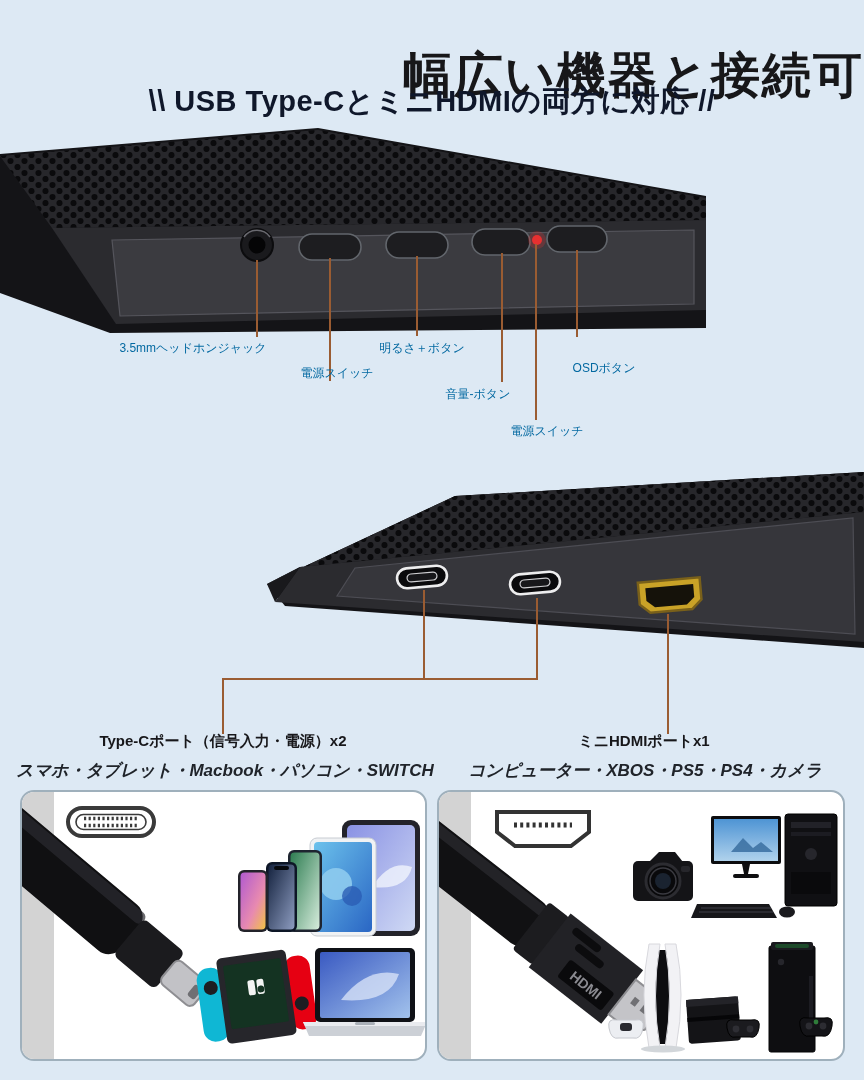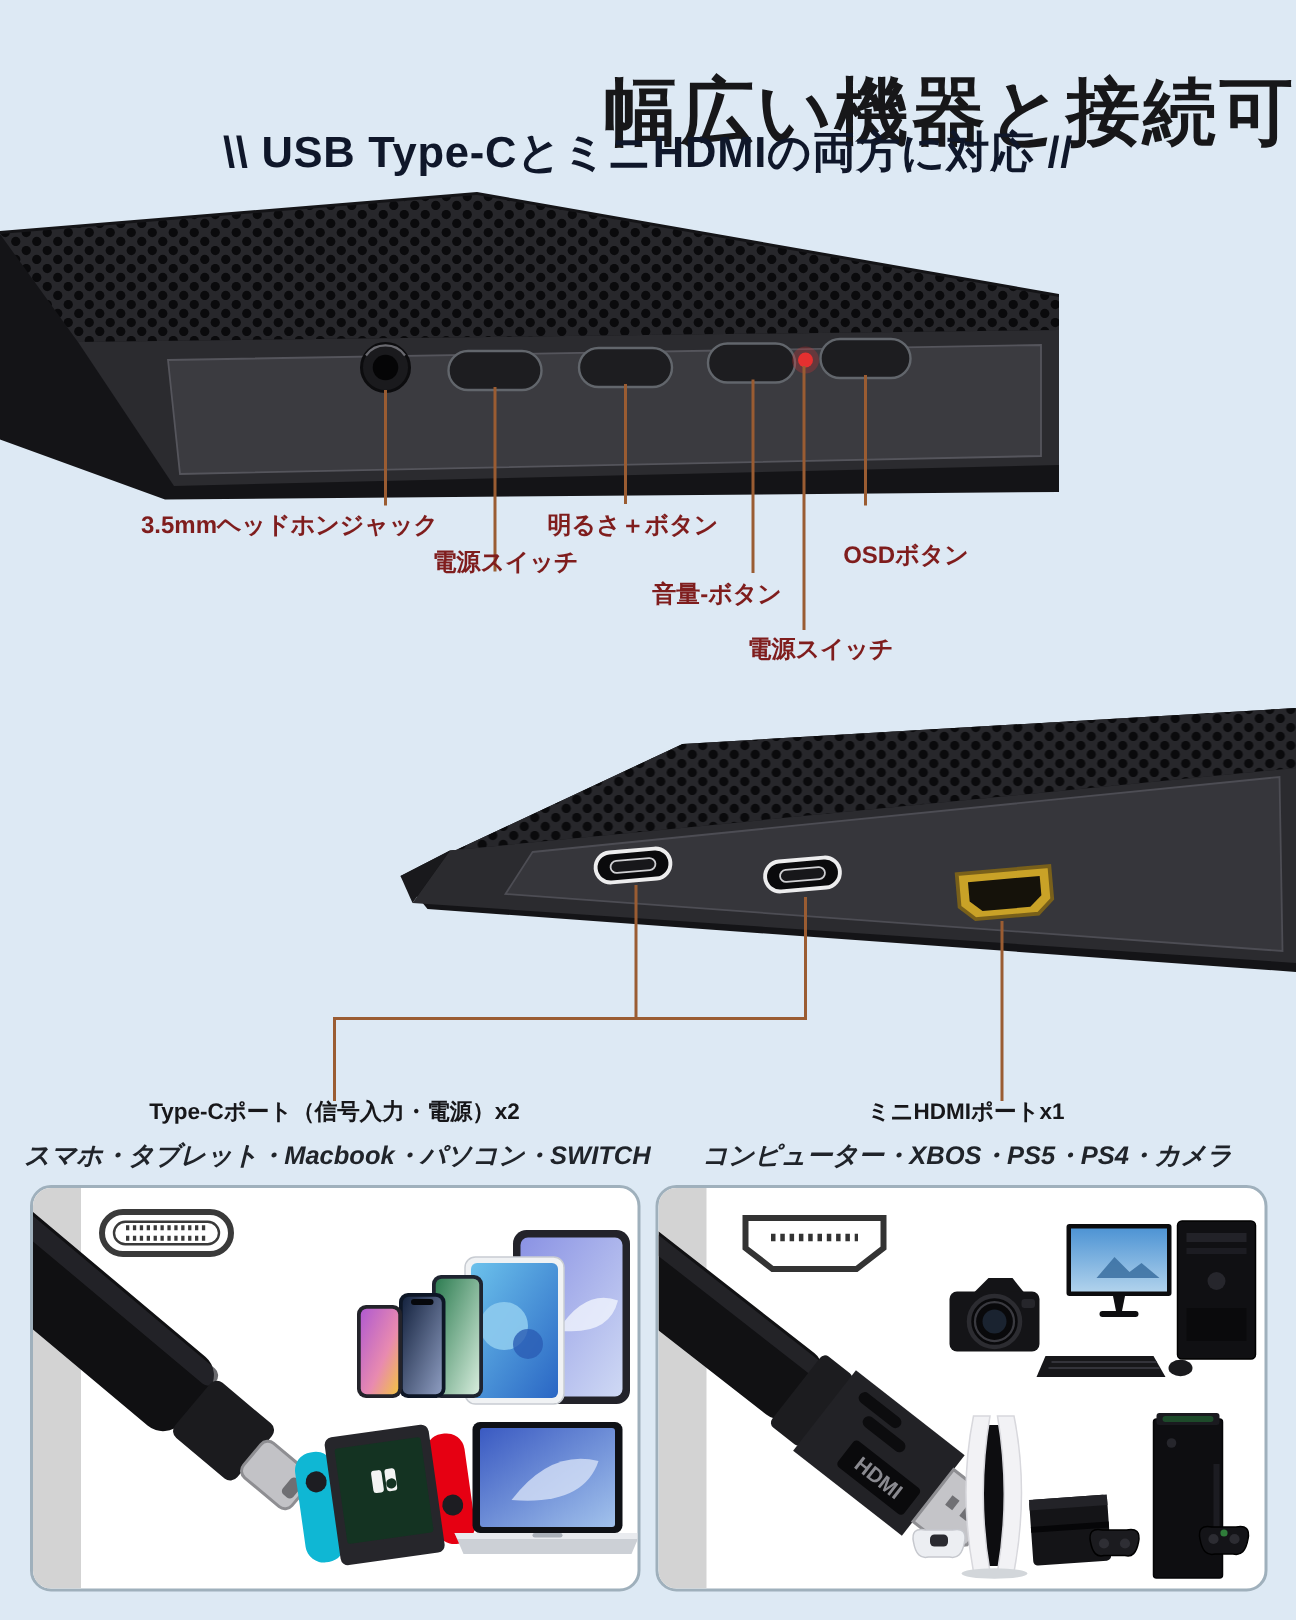--- a/index.html
+++ b/index.html
@@ -4,21 +4,21 @@
 <style>
   html,body{margin:0;padding:0;background:#dde9f4;}
   .stage{position:relative;width:864px;height:1080px;background:#dde9f4;overflow:hidden;
          font-family:"Liberation Sans","DejaVu Sans",sans-serif;color:#1c1c1e;}
   .title{position:absolute;top:14px;left:0;width:864px;text-align:right;
          font-size:49px;font-weight:900;letter-spacing:2px;color:#171719;line-height:1.15;}
   .subtitle{position:absolute;top:82px;left:0;width:864px;text-align:center;
          font-size:29px;font-weight:700;color:#0f172a;letter-spacing:.5px;}
   .abs{position:absolute;}
   .callout-label{position:absolute;transform:translateX(-50%);white-space:nowrap;
-         font-size:16px;font-weight:700;color:#7f1d1d;}
+         font-size:12px;font-weight:400;color:#0369a1;}
   .port-title{position:absolute;transform:translateX(-50%);white-space:nowrap;
          font-size:15px;font-weight:800;color:#17171a;}
   .port-devices{position:absolute;transform:translateX(-50%);white-space:nowrap;
          font-size:17px;font-weight:600;color:#20242a;font-style:italic;}
   .card{position:absolute;top:790px;height:271px;background:#ffffff;
         border:2px solid #9fb0bc;border-radius:14px;overflow:hidden;box-sizing:border-box;}
   .card svg{display:block;}
   .overlay{position:absolute;left:0;top:0;pointer-events:none;}
 </style>
 </head>

